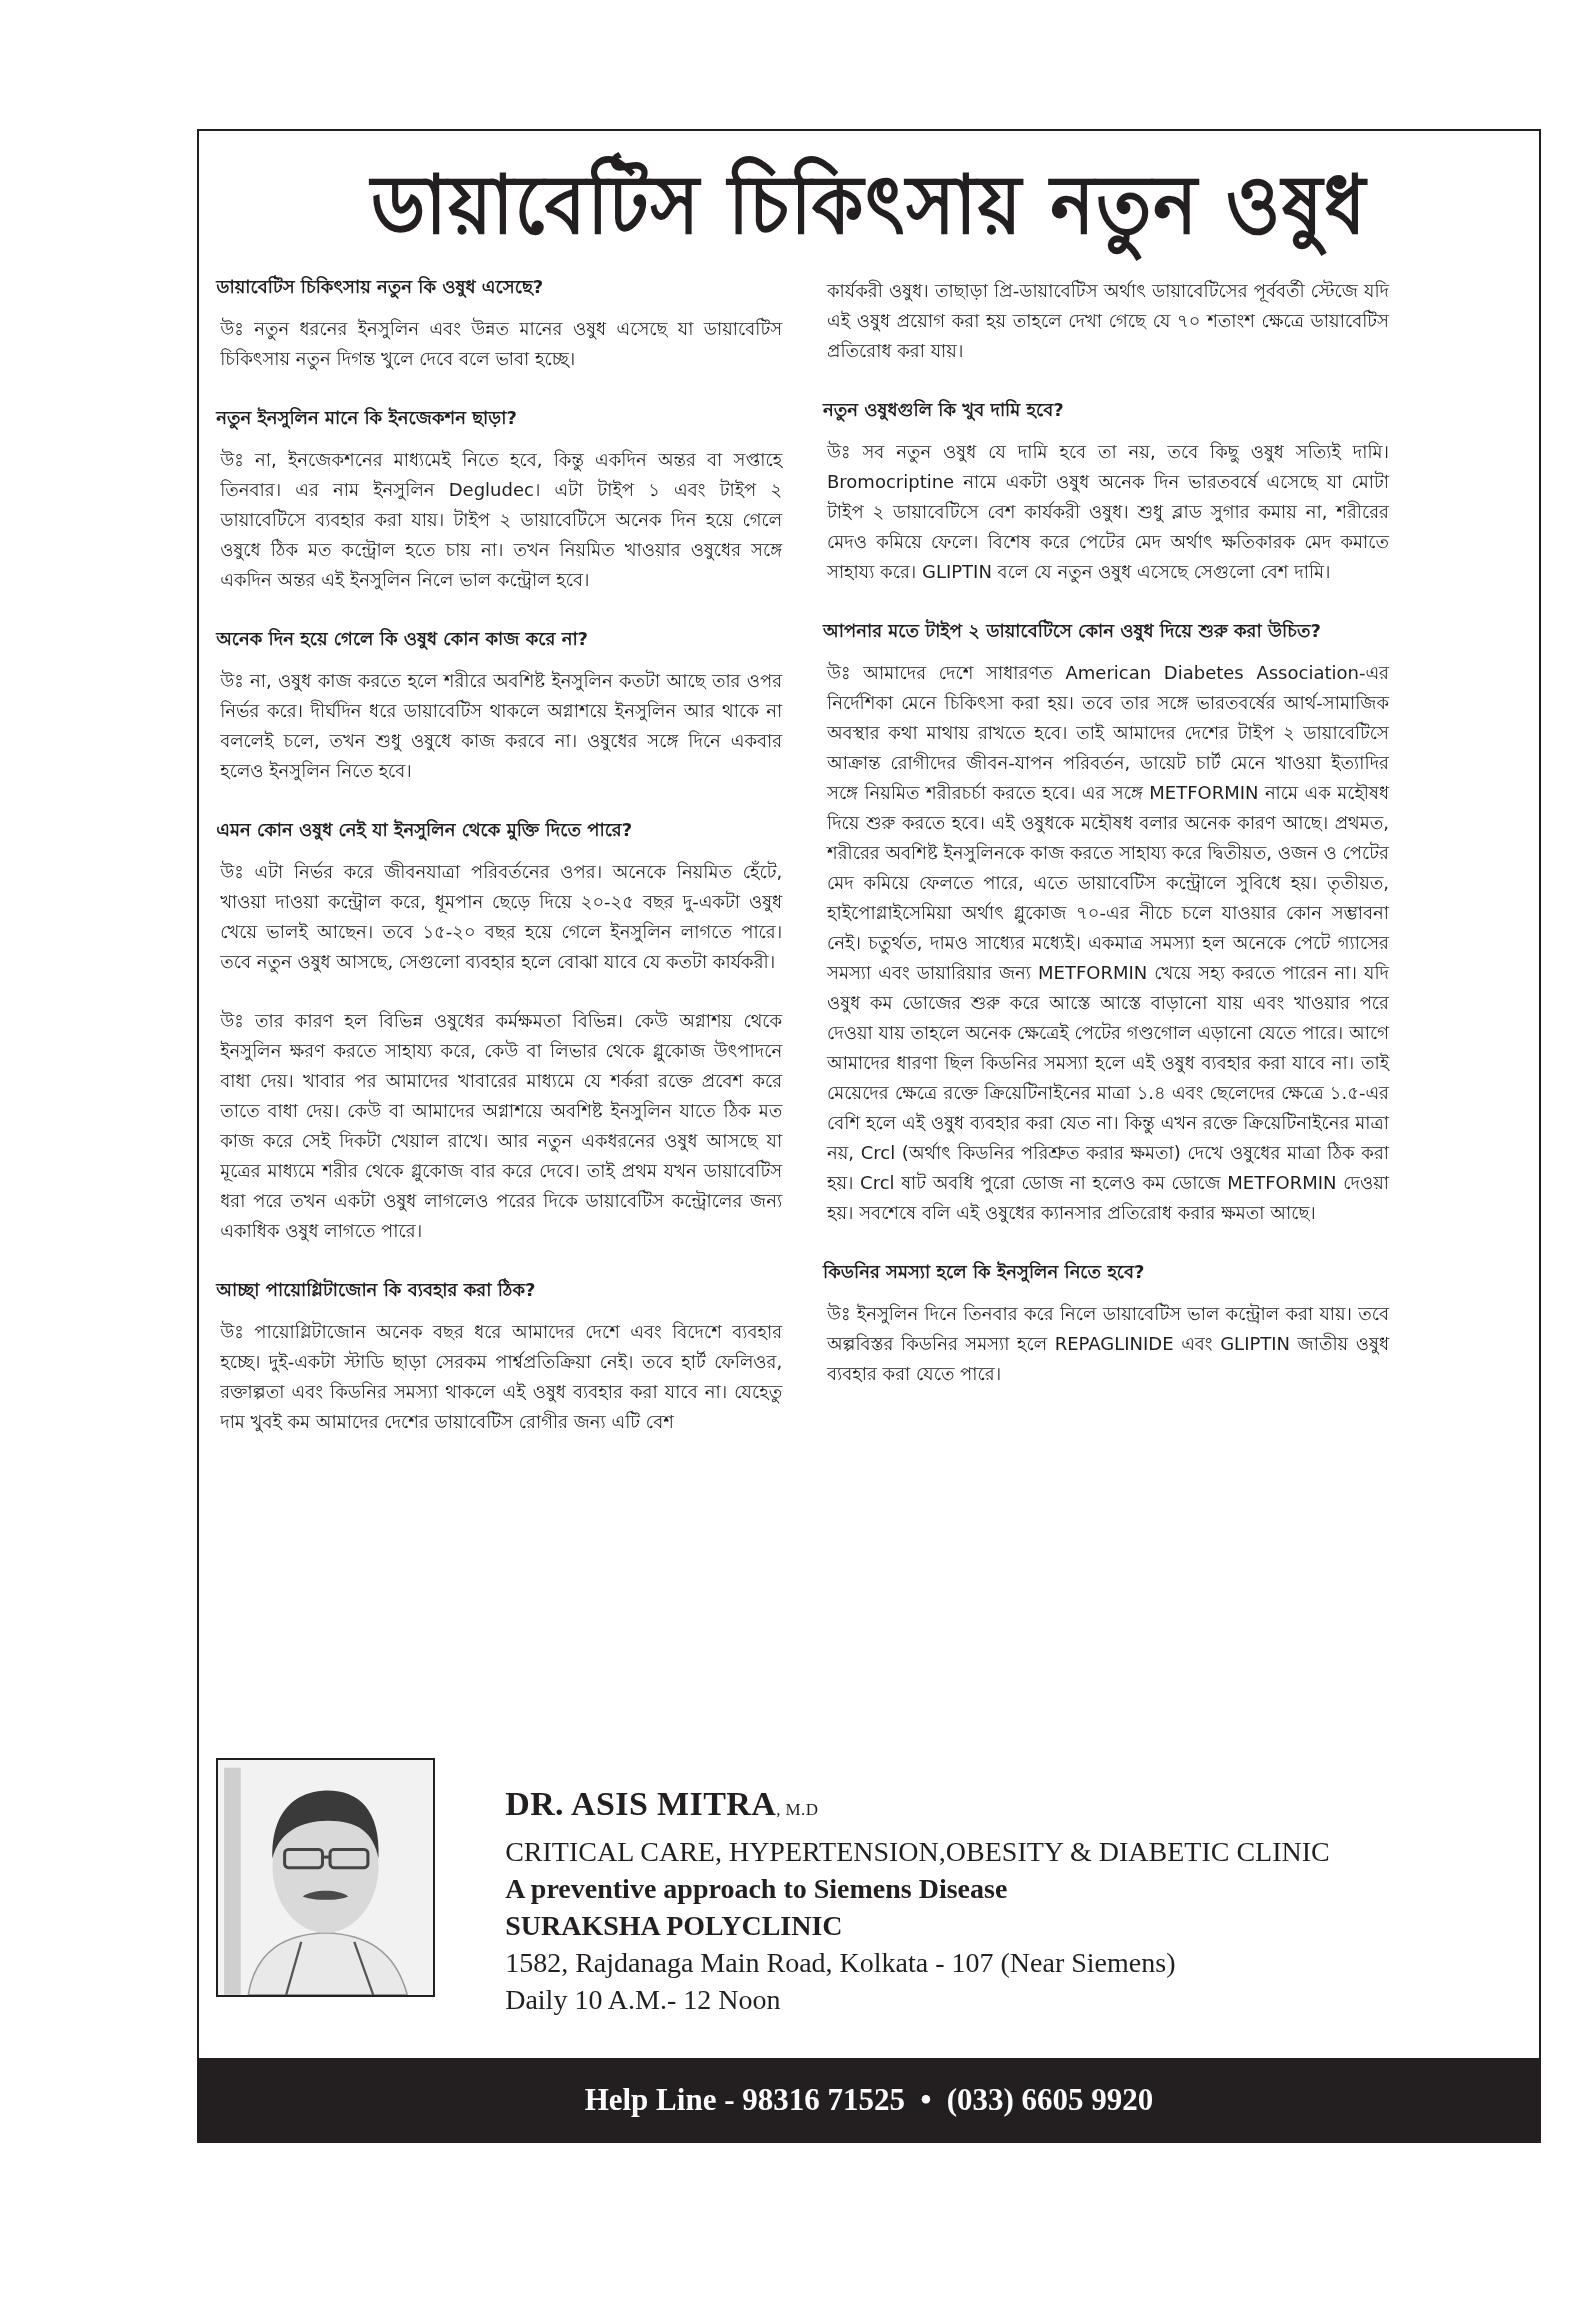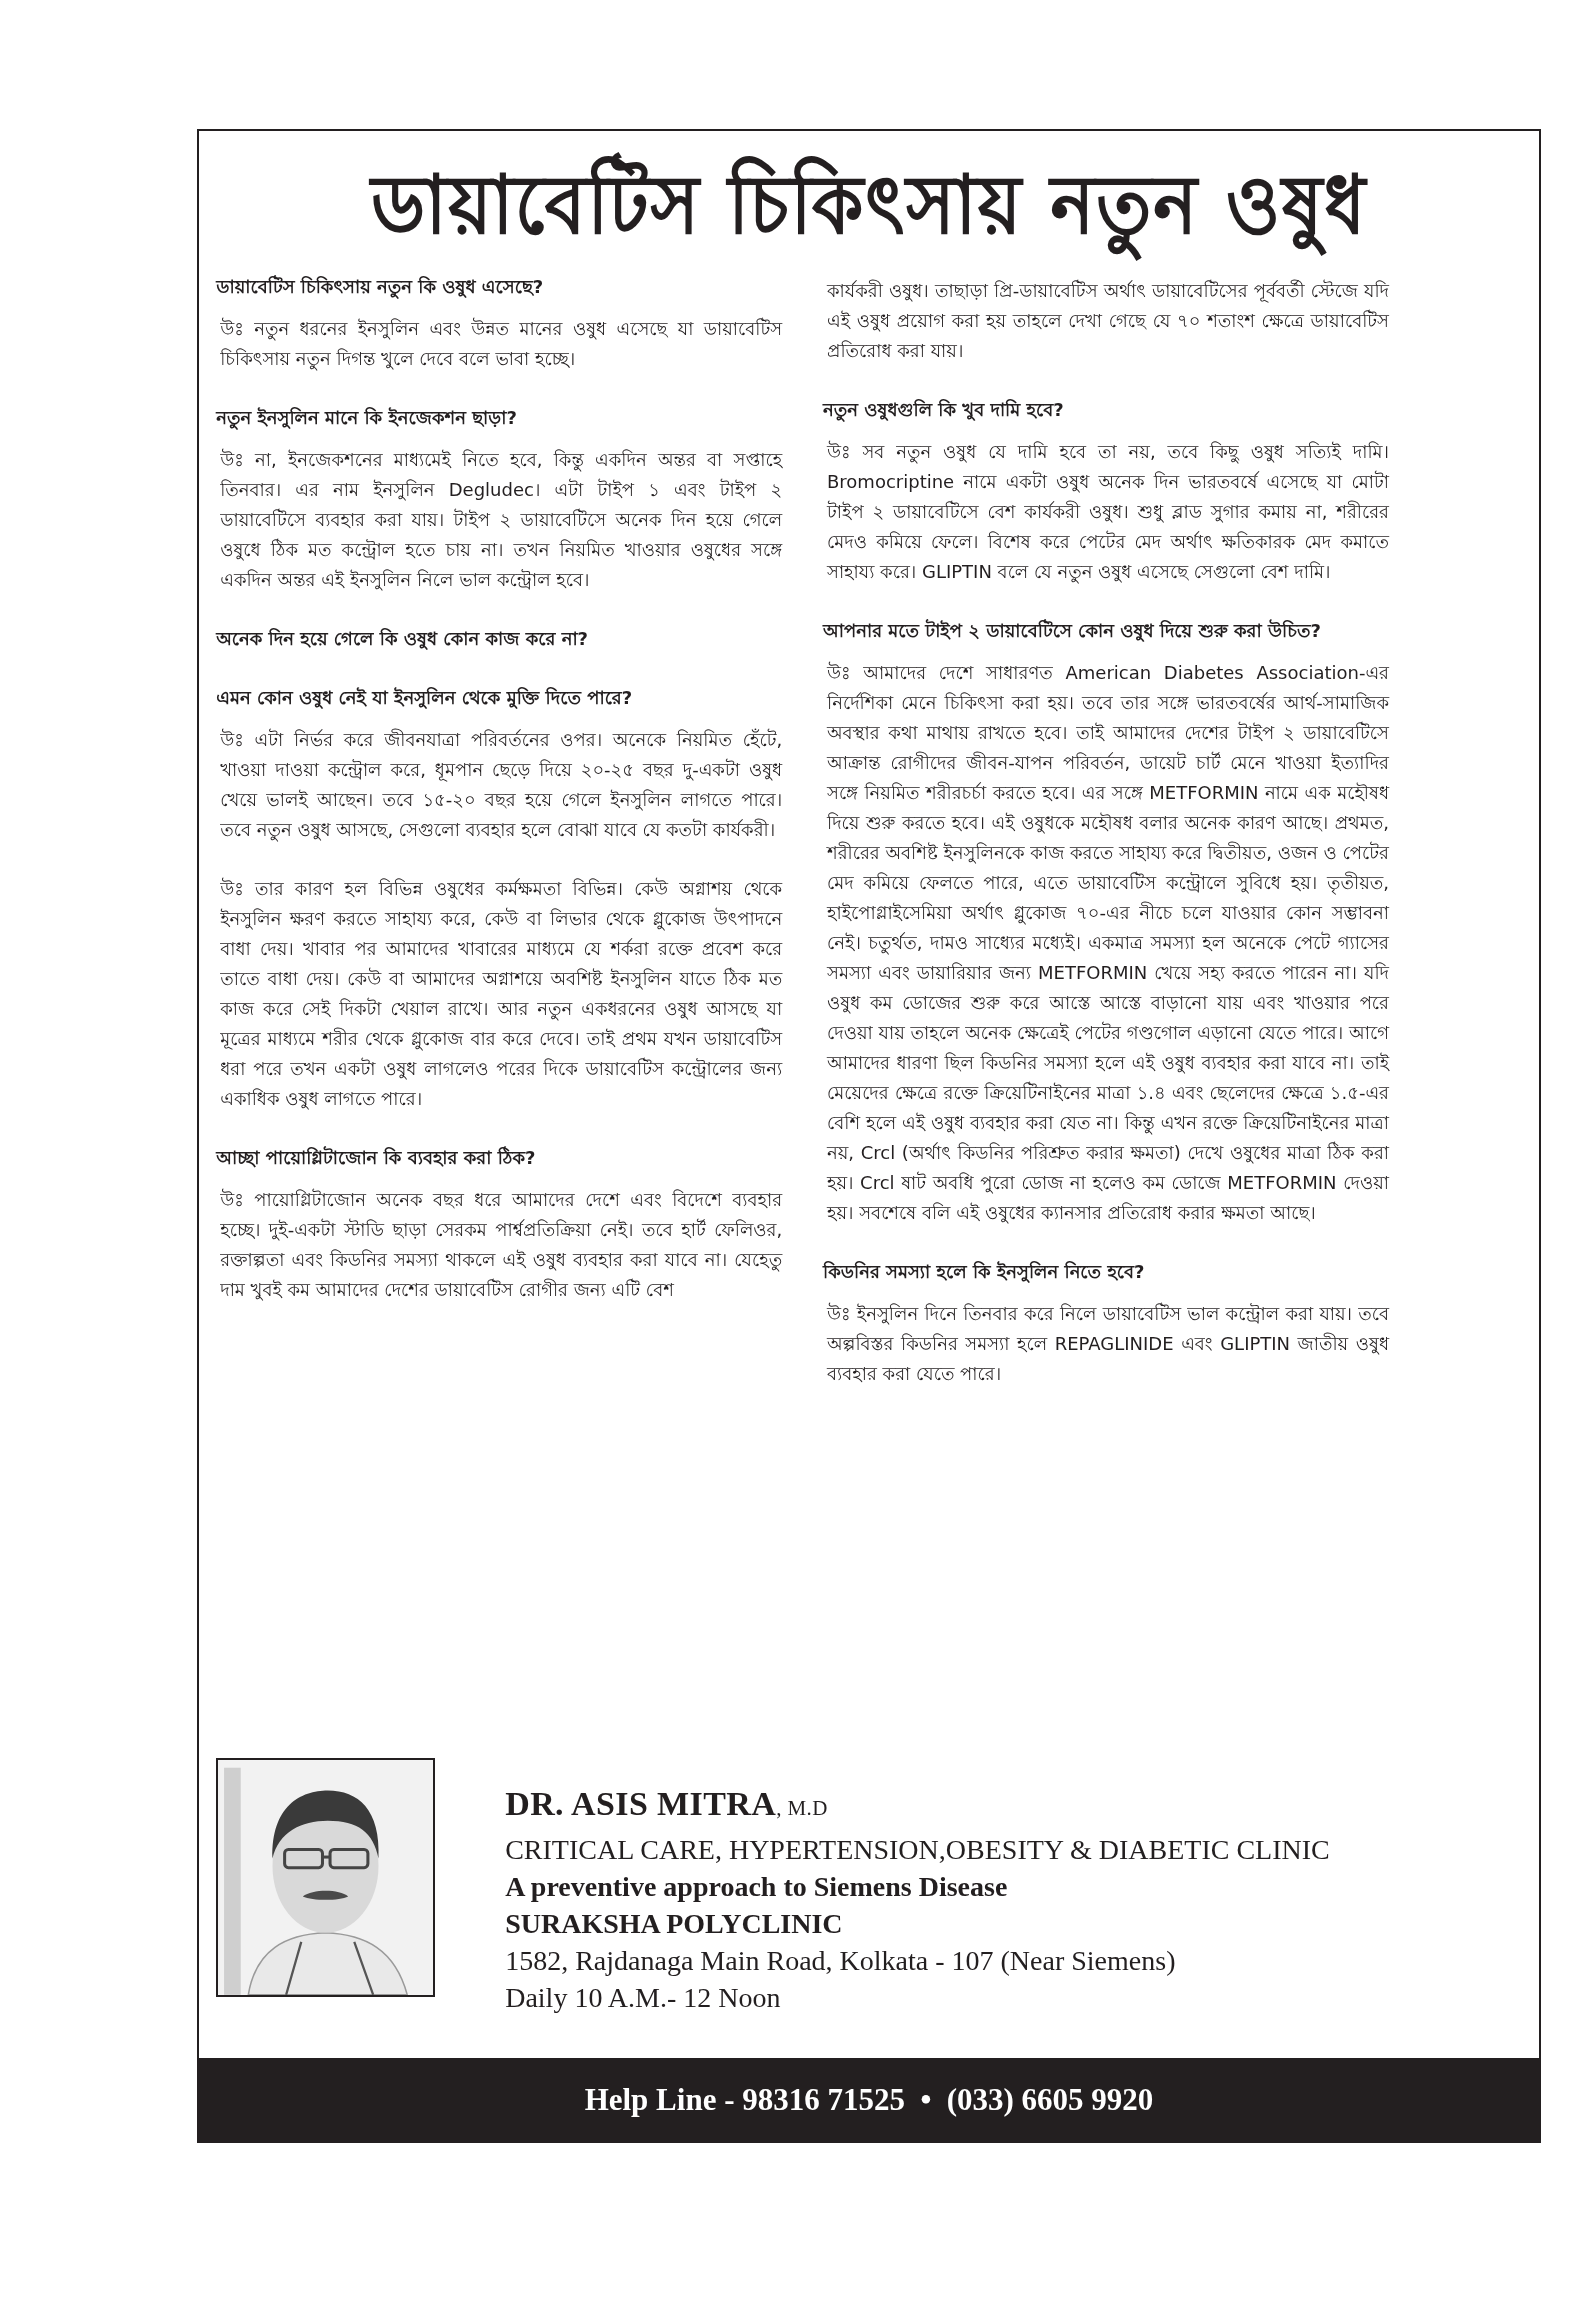--- a/index.html
+++ b/index.html
@@ -30,21 +30,21 @@
   .photo {
     position: absolute; left: 7.7px; top: 0px; width: 219px; height: 239px;
     border: 2.3px solid #231f20; box-sizing: border-box; background: #f4f4f4; overflow: hidden;
   }
   .photo svg { width: 100%; height: 100%; display: block; }
   .info {
     position: absolute; left: 297px; top: 23px;
     font-family: "Liberation Serif", serif; color: #231f20;
   }
   .info .name { font-size: 34px; font-weight: bold; line-height: 46px; letter-spacing: 0.4px; }
-  .info .name .deg { font-size: 21px; font-weight: normal; }
+  .info .name .deg { font-size: 17px; font-weight: normal; }
   .info .line { font-size: 28px; line-height: 37px; }
   .info .bold { font-weight: bold; }
   .helpbar {
     position: absolute; left: 0; right: 0; bottom: 0; height: 83px;
     background: #231f20; color: #ffffff; text-align: center;
     font-family: "Liberation Serif", serif; font-weight: bold; font-size: 31px; line-height: 83px;
   }
   .helpbar .dot { margin: 0 7.7px; }
 </style>
 </head>
@@ -57,20 +57,21 @@
     <div class="qa">
       <p class="q">ডায়াবেটিস চিকিৎসায় নতুন কি ওষুধ এসেছে?</p>
       <p class="a">উঃ নতুন ধরনের ইনসুলিন এবং উন্নত মানের ওষুধ এসেছে যা ডায়াবেটিস চিকিৎসায় নতুন দিগন্ত খুলে দেবে বলে ভাবা হচ্ছে।</p>
     </div>
     <div class="qa">
       <p class="q">নতুন ইনসুলিন মানে কি ইনজেকশন ছাড়া?</p>
       <p class="a">উঃ না, ইনজেকশনের মাধ্যমেই নিতে হবে, কিন্তু একদিন অন্তর বা সপ্তাহে তিনবার। এর নাম ইনসুলিন Degludec। এটা টাইপ ১ এবং টাইপ ২ ডায়াবেটিসে ব্যবহার করা যায়। টাইপ ২ ডায়াবেটিসে অনেক দিন হয়ে গেলে ওষুধে ঠিক মত কন্ট্রোল হতে চায় না। তখন নিয়মিত খাওয়ার ওষুধের সঙ্গে একদিন অন্তর এই ইনসুলিন নিলে ভাল কন্ট্রোল হবে।</p>
     </div>
     <div class="qa">
       <p class="q">অনেক দিন হয়ে গেলে কি ওষুধ কোন কাজ করে না?</p>
+      <p class="a">উঃ না, ওষুধ কাজ করতে হলে শরীরে অবশিষ্ট ইনসুলিন কতটা আছে তার ওপর নির্ভর করে। দীর্ঘদিন ধরে ডায়াবেটিস থাকলে অগ্নাশয়ে ইনসুলিন আর থাকে না বললেই চলে, তখন শুধু ওষুধে কাজ করবে না। ওষুধের সঙ্গে দিনে একবার হলেও ইনসুলিন নিতে হবে।</p>
     </div>
     <div class="qa">
       <p class="q">এমন কোন ওষুধ নেই যা ইনসুলিন থেকে মুক্তি দিতে পারে?</p>
       <p class="a">উঃ এটা নির্ভর করে জীবনযাত্রা পরিবর্তনের ওপর। অনেকে নিয়মিত হেঁটে, খাওয়া দাওয়া কন্ট্রোল করে, ধূমপান ছেড়ে দিয়ে ২০-২৫ বছর দু-একটা ওষুধ খেয়ে ভালই আছেন। তবে ১৫-২০ বছর হয়ে গেলে ইনসুলিন লাগতে পারে। তবে নতুন ওষুধ আসছে, সেগুলো ব্যবহার হলে বোঝা যাবে যে কতটা কার্যকরী।</p>
     </div>
     <div class="qa">
       <p class="a">উঃ তার কারণ হল বিভিন্ন ওষুধের কর্মক্ষমতা বিভিন্ন। কেউ অগ্নাশয় থেকে ইনসুলিন ক্ষরণ করতে সাহায্য করে, কেউ বা লিভার থেকে গ্লুকোজ উৎপাদনে বাধা দেয়। খাবার পর আমাদের খাবারের মাধ্যমে যে শর্করা রক্তে প্রবেশ করে তাতে বাধা দেয়। কেউ বা আমাদের অগ্নাশয়ে অবশিষ্ট ইনসুলিন যাতে ঠিক মত কাজ করে সেই দিকটা খেয়াল রাখে। আর নতুন একধরনের ওষুধ আসছে যা মূত্রের মাধ্যমে শরীর থেকে গ্লুকোজ বার করে দেবে। তাই প্রথম যখন ডায়াবেটিস ধরা পরে তখন একটা ওষুধ লাগলেও পরের দিকে ডায়াবেটিস কন্ট্রোলের জন্য একাধিক ওষুধ লাগতে পারে।</p>
     </div>
     <div class="qa">
       <p class="q">আচ্ছা পায়োগ্লিটাজোন কি ব্যবহার করা ঠিক?</p>

